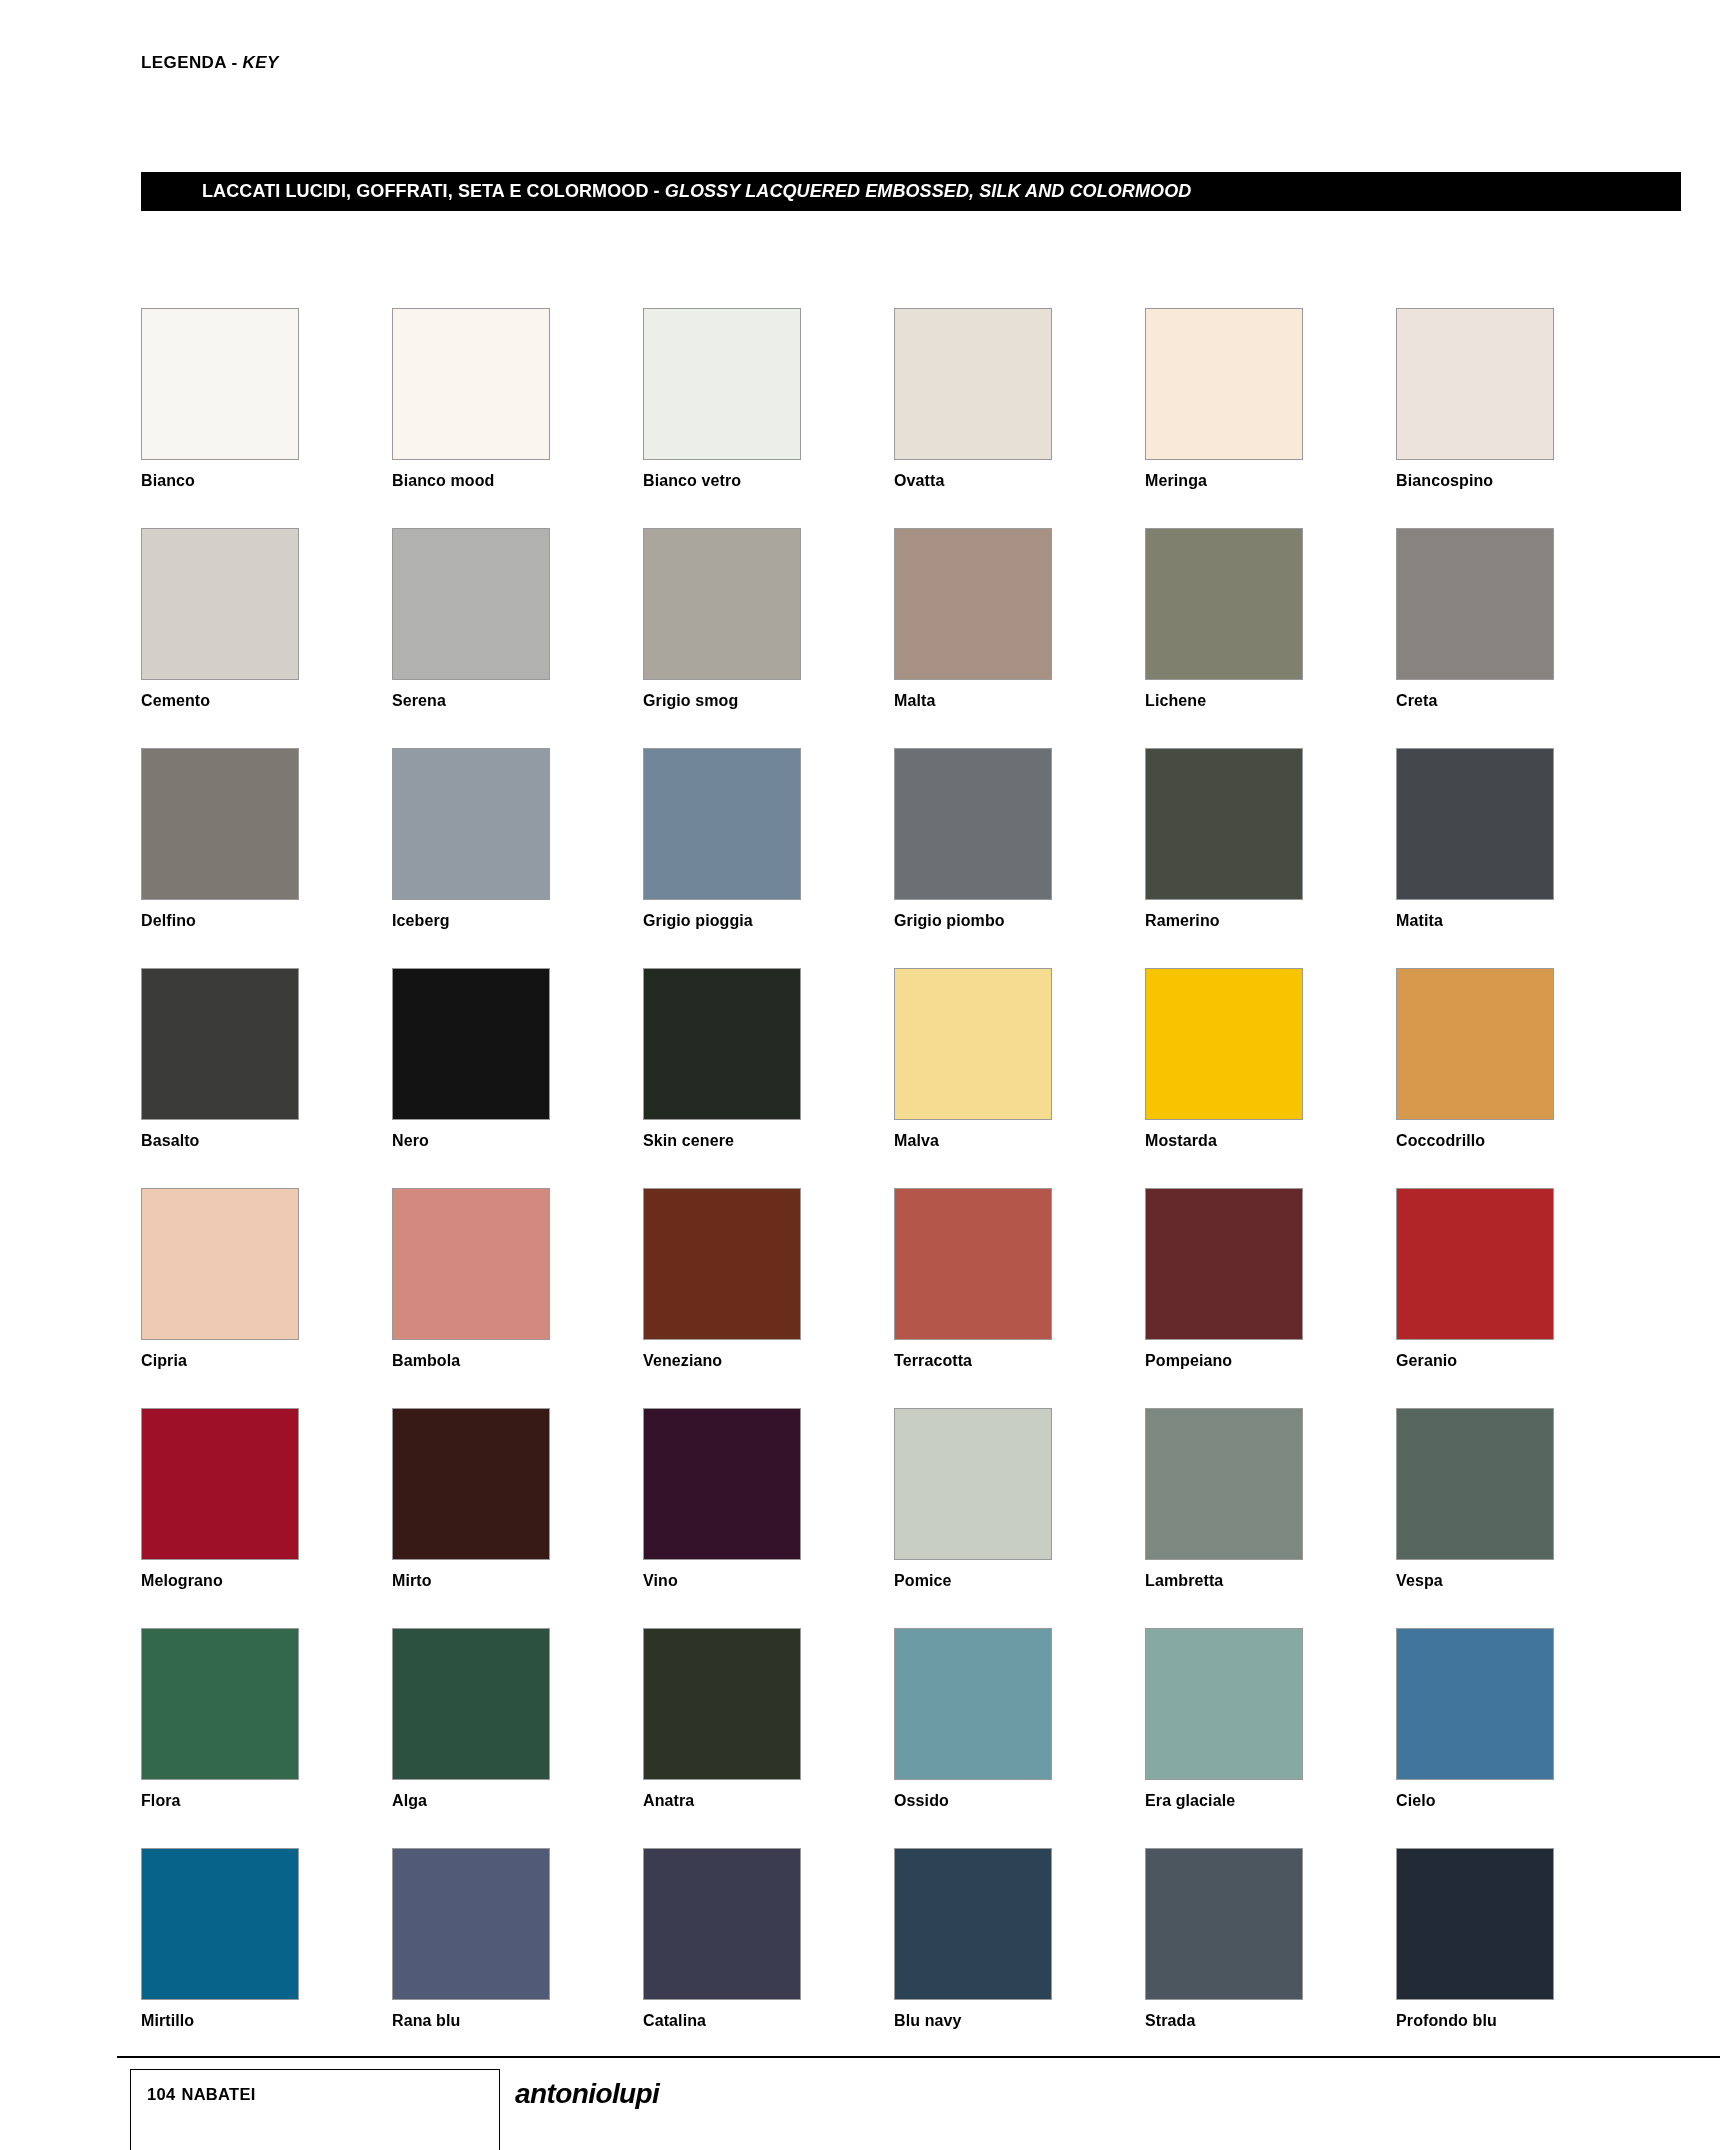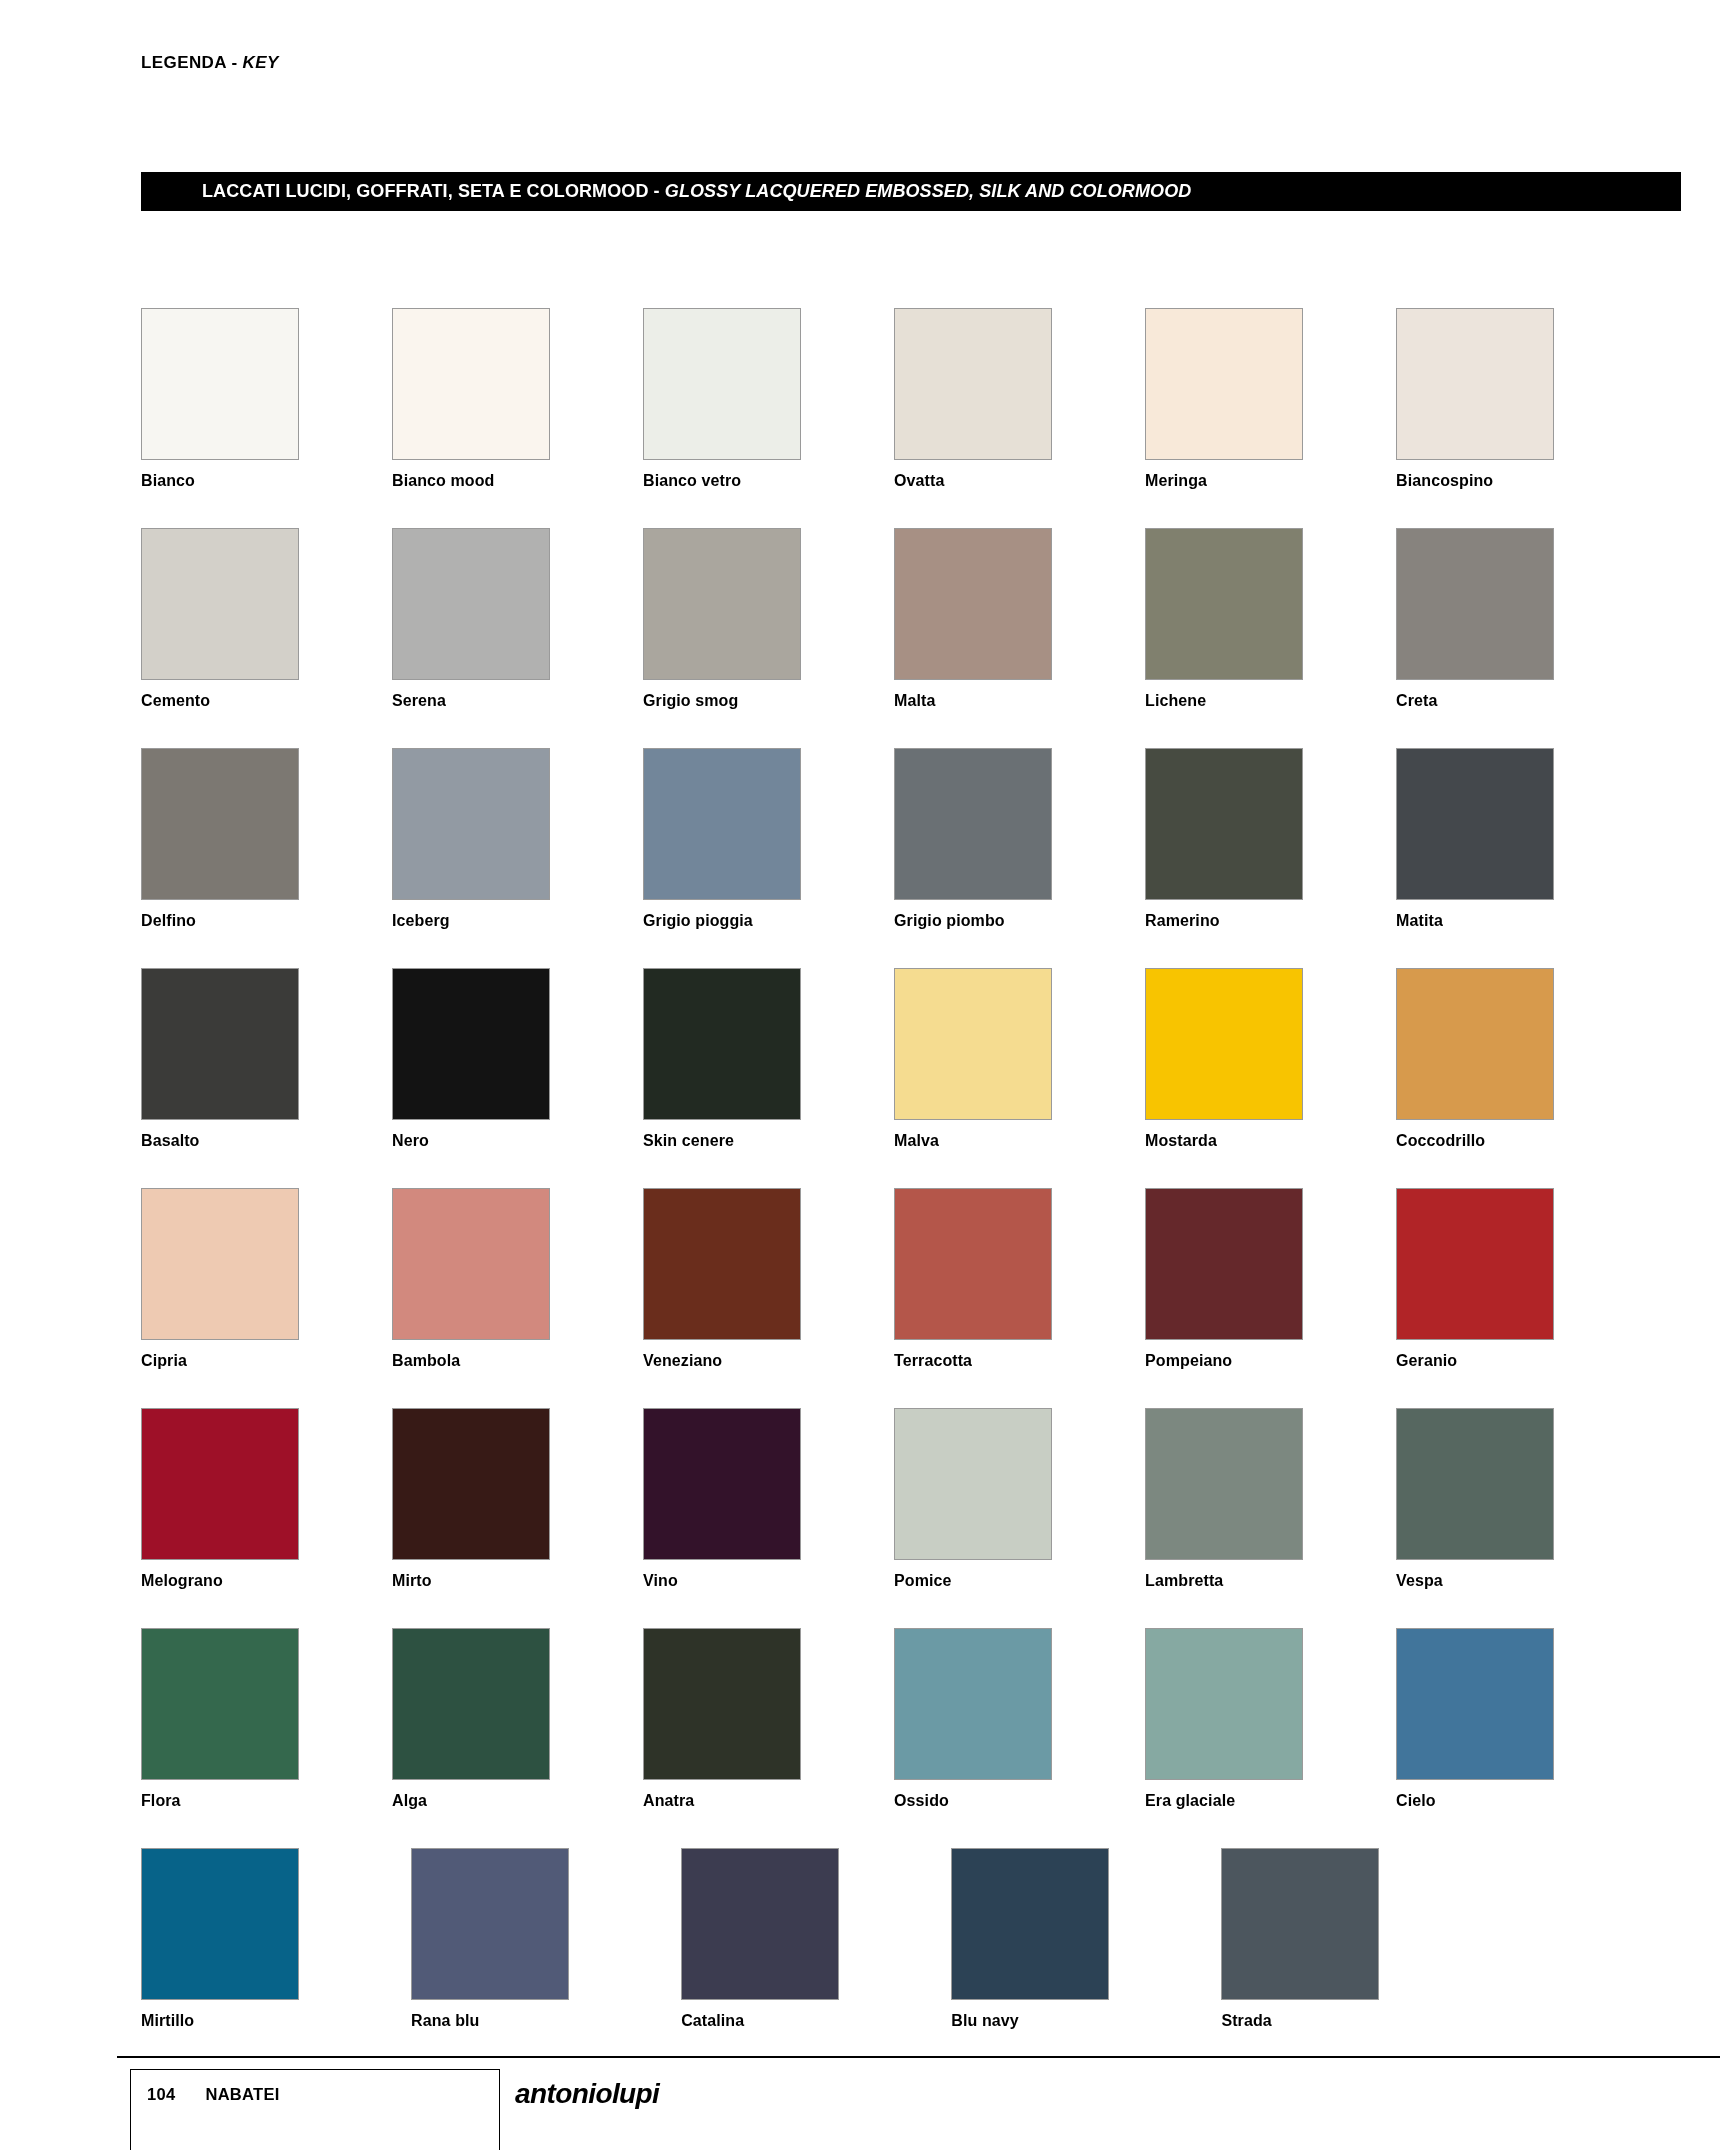--- a/index.html
+++ b/index.html
@@ -114,21 +114,21 @@
   .footer-pageinfo {
     position: absolute;
     left: 147px;
     top: 2085px;
     font-size: 16.5px;
     font-weight: bold;
     letter-spacing: 0.3px;
     white-space: nowrap;
   }
   .footer-pageinfo .pg {
-    margin-right: 30px;
+    margin-right: 6px;
   }
   .brand {
     position: absolute;
     left: 515px;
     top: 2078px;
     font-size: 28px;
     font-weight: bold;
     letter-spacing: -0.6px;
     white-space: nowrap;
     font-style: italic;
@@ -345,20 +345,24 @@
           <div class="swatch" style="background: rgb(60, 60, 80); border-color: rgb(154, 154, 154);"></div>
           <div class="swatch-label">Catalina</div>
         </div>
         <div class="cell">
           <div class="swatch" style="background: rgb(44, 66, 85); border-color: rgb(154, 154, 154);"></div>
           <div class="swatch-label">Blu navy</div>
         </div>
         <div class="cell">
           <div class="swatch" style="background: rgb(76, 86, 94); border-color: rgb(154, 154, 154);"></div>
           <div class="swatch-label">Strada</div>
+        </div>
+        <div class="cell">
+          <div class="swatch" style="background: rgb(34, 43, 53); border-color: rgb(154, 154, 154);"></div>
+          <div class="swatch-label">Profondo blu</div>
         </div>
       </div>
     </div>
 
   <div class="footer-rule"></div>
   <div class="footer-box"></div>
   <div class="footer-pageinfo">
     <span class="pg">104</span><span>NABATEI</span>
   </div>
   <div class="brand">antoniolupi</div>

